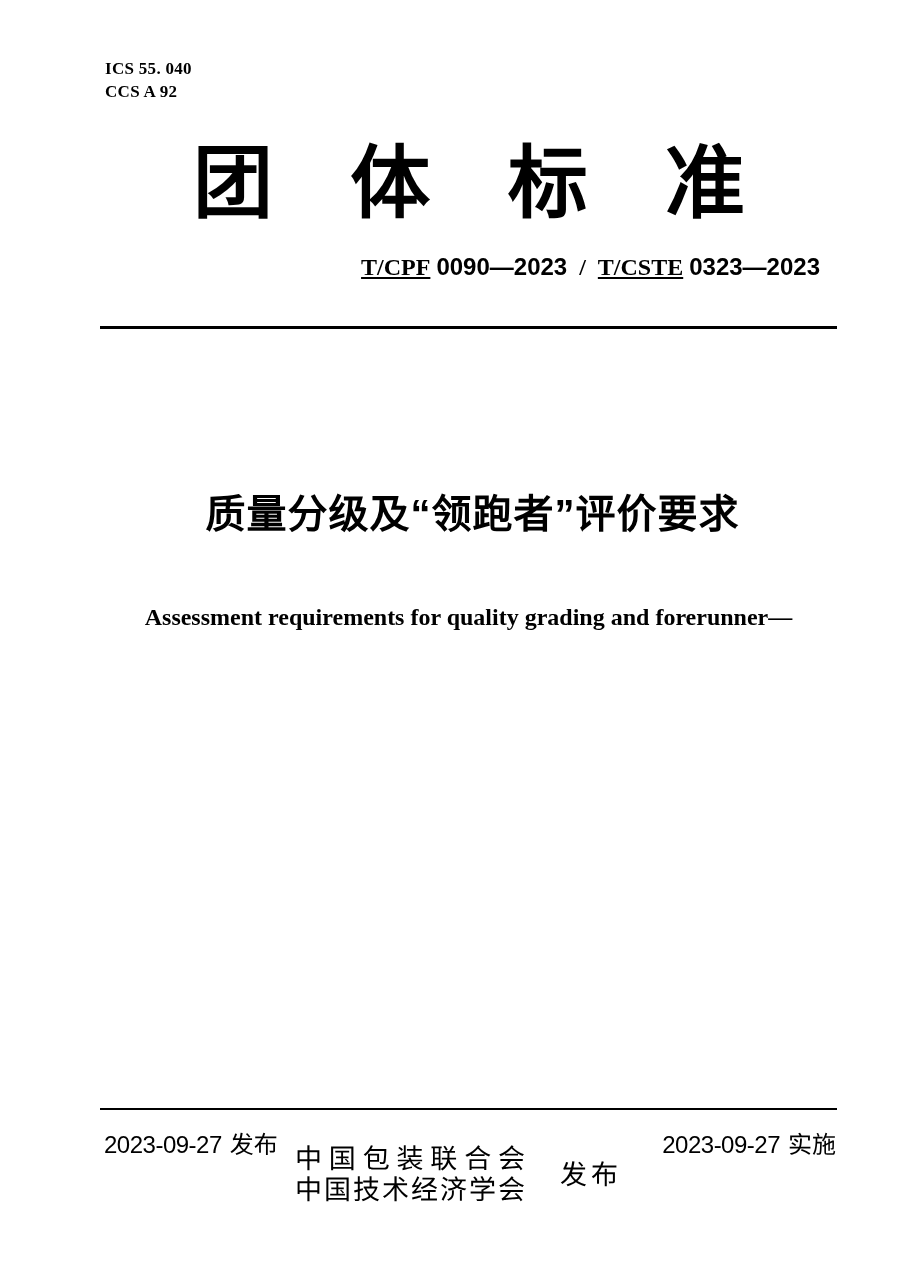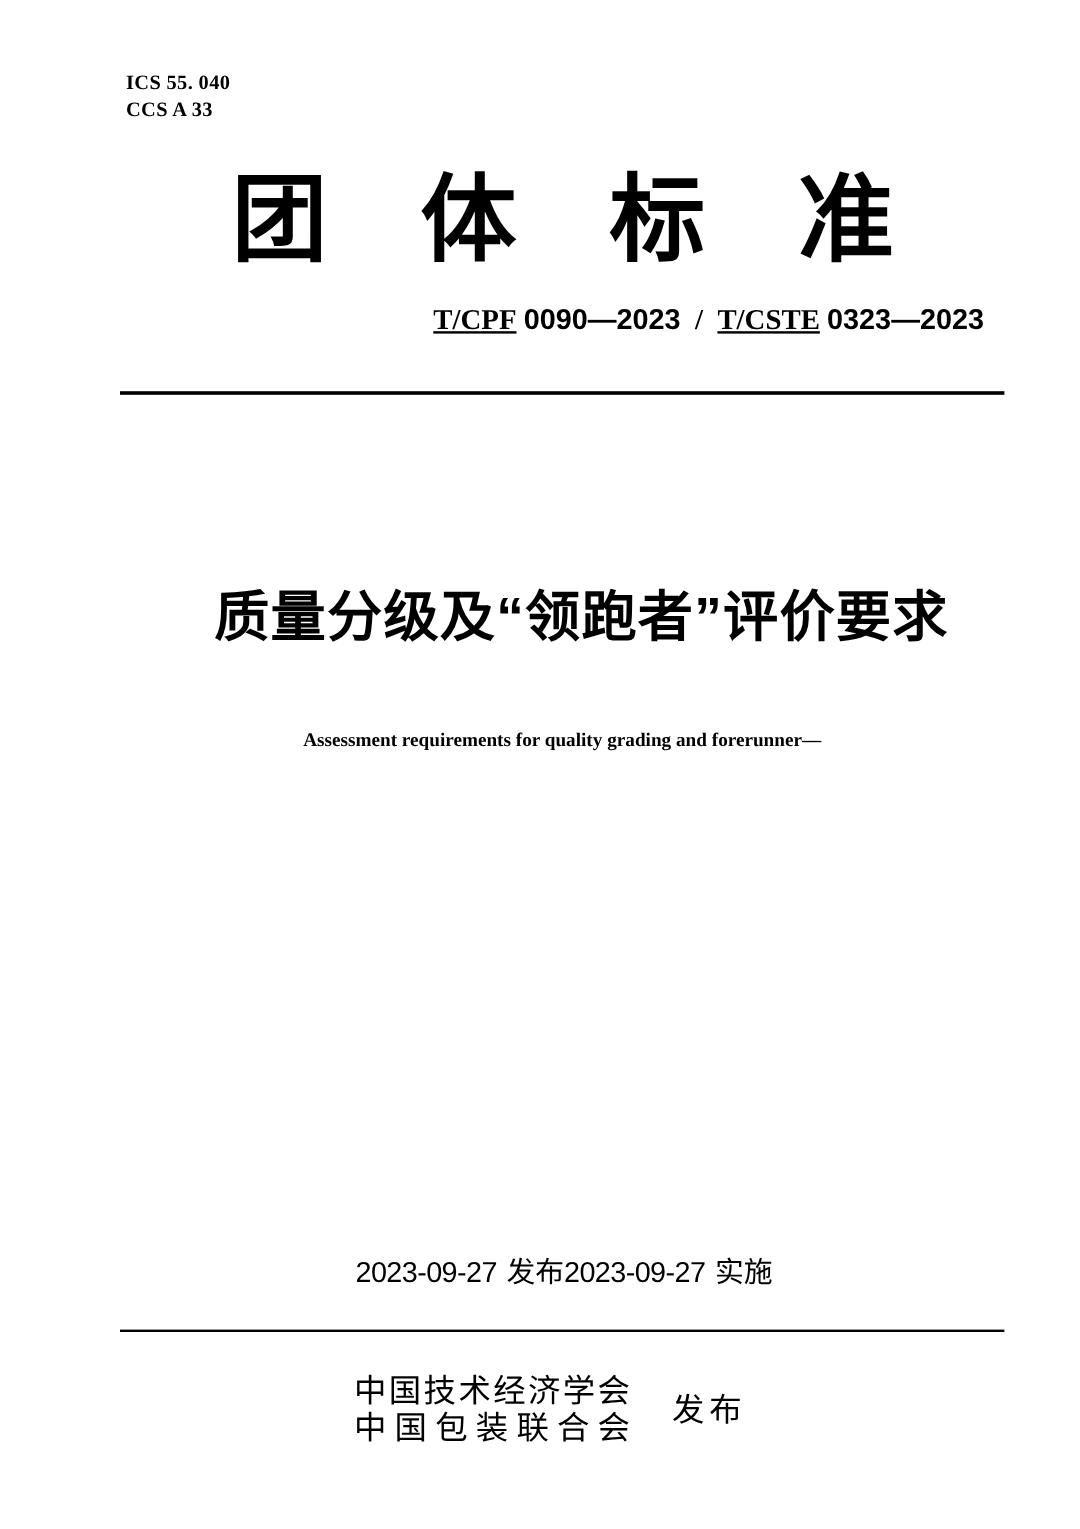--- a/index.html
+++ b/index.html
@@ -50,38 +50,38 @@
     font-weight:700;
     margin:0 12px;
   }
 
   .rule { position:absolute; left:100px; width:737px; background:#000; }
   .rule-top   { top:326px; height:3px; }
   .rule-bottom{ top:1108px; height:2px; }
 
   
   .title-cn {
-    position:absolute; left:96px; top:484px; width:777px;
+    position:absolute; left:84px; top:484px; width:777px;
     text-align:center;
-    font-weight:700; font-size:46px; line-height:60px;
+    font-weight:700; font-size:40px; line-height:60px;
     letter-spacing:1px;
   }
 
   
   .title-en {
     position:absolute; left:80px; top:604px; width:777px;
     text-align:center;
     font-family:"Liberation Serif", serif;
-    font-weight:700; font-size:16px; line-height:27px;
+    font-weight:700; font-size:24px; line-height:27px;
   }
 
   
   .date-row {
-    position:absolute; left:104px; right:64px; top:1048px;
-    display:flex; justify-content:center;
+    position:absolute; left:104px; right:64px; top:1132px;
+    display:flex; justify-content:space-between;
     font-size:24px; line-height:26px;
   }
   .date-row .date { letter-spacing:-0.5px; }
   .date-row .dlabel { margin-left:8px; }
 
   
   .publisher-orgs {
     position:absolute; left:295px; top:1144px; width:230px;
     font-size:27px; line-height:31px;
   }
@@ -94,21 +94,21 @@
     text-align:justify; text-align-last:justify;
   }
 </style>
 </head>
 <body>
 
 <div id="page">
 
   <div class="ics-block">
     <div>ICS 55. 040</div>
-    <div>CCS A 33</div>
+    <div>CCS A 92</div>
   </div>
 
   <div class="doc-type">团体标准</div>
 
   <div class="codes">
     <span class="org">T/CPF</span><span class="num">0090—2023</span><span class="sep">/</span><span class="org">T/CSTE</span><span class="num">0323—2023</span>
   </div>
 
   <div class="rule rule-top"></div>
 
@@ -125,19 +125,19 @@
       <span class="date">2023-09-27</span><span class="dlabel">发布</span>
     </div>
     <div>
       <span class="date">2023-09-27</span><span class="dlabel">实施</span>
     </div>
   </div>
 
   <div class="rule rule-bottom"></div>
 
   <div class="publisher-orgs">
+    <div class="org-line">中国包装联合会</div>
     <div class="org-line">中国技术经济学会</div>
-    <div class="org-line">中国包装联合会</div>
   </div>
 
   <div class="publish-label">发布</div>
 
 </div>
 
 </body></html>

